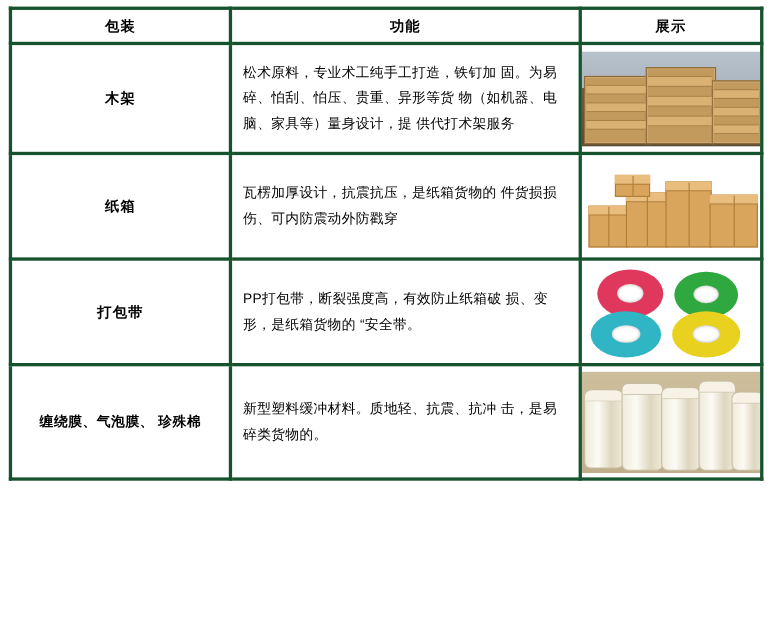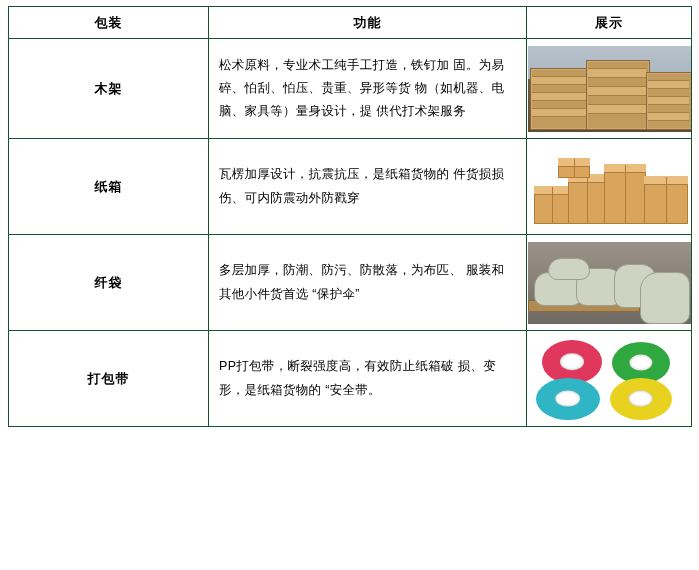--- a/index.html
+++ b/index.html
@@ -21,21 +21,21 @@
     padding: 6px 8px 8px 8px;
   }
   table.pkg-table {
     width: 683px;
     border-collapse: collapse;
     table-layout: fixed;
     border: 1px solid #000000;
   }
   table.pkg-table th,
   table.pkg-table td {
-    border: 1px solid #14532d;
+    border: 3px solid #14532d;
     vertical-align: middle;
     box-sizing: border-box;
   }
   col.c1 { width: 200px; }
   col.c2 { width: 318px; }
   col.c3 { width: 165px; }
 
   thead th {
     height: 32px;
     text-align: center;
@@ -241,36 +241,20 @@
                 </div>
               <div class="bx" style="left:30px; top:12px; width:30px; height:18px;">
                   <div class="top"></div>
                   <div class="seam"></div>
                 </div>
             </div>
           </div>
         </td>
       </tr>
 
-      <tr class="r3">
-        <td class="cat">纤袋</td>
-        <td class="desc">多层加厚，防潮、防污、防散落，为布匹、 服装和其他小件货首选 “保护伞”</td>
-        <td class="img">
-          <div class="img-wrap">
-            <div class="photo ph-bag">
-              <div class="pallet" style="left:0px; top:58px; width:110px; height:10px;"></div>
-              <div class="sack" style="left:6px; top:30px; width:46px; height:32px;"></div>
-              <div class="sack" style="left:48px; top:26px; width:44px; height:36px;"></div>
-              <div class="sack" style="left:86px; top:22px; width:40px; height:42px;"></div>
-              <div class="sack" style="left:112px; top:30px; width:48px; height:50px; border-radius:18px 12px 10px 10px;"></div>
-              <div class="sack" style="left:20px; top:16px; width:40px; height:20px;"></div>
-            </div>
-          </div>
-        </td>
-      </tr>
 
       <tr class="r4">
         <td class="cat">打包带</td>
         <td class="desc">PP打包带，断裂强度高，有效防止纸箱破 损、变形，是纸箱货物的 “安全带。</td>
         <td class="img">
           <div class="img-wrap">
             <div class="photo ph-strap">
               <div class="roll" style="left:14px; top:4px; width:60px; height:44px; background:#e0385c;">
                   <div class="hole"></div>
                 </div>
@@ -281,16 +265,41 @@
                   <div class="hole"></div>
                 </div>
               <div class="roll" style="left:82px; top:42px; width:62px; height:42px; background:#e8d21f;">
                   <div class="hole"></div>
                 </div>
             </div>
           </div>
         </td>
       </tr>
 
+      <tr class="r5">
+        <td class="cat small">缠绕膜、气泡膜、 珍殊棉</td>
+        <td class="desc">新型塑料缓冲材料。质地轻、抗震、抗冲 击，是易碎类货物的。</td>
+        <td class="img">
+          <div class="img-wrap">
+            <div class="photo ph-film">
+              <div class="tube" style="left:2px; top:16px; width:34px; height:70px;">
+                  <div class="cap"></div>
+                </div>
+              <div class="tube" style="left:36px; top:10px; width:36px; height:78px;">
+                  <div class="cap"></div>
+                </div>
+              <div class="tube" style="left:72px; top:14px; width:34px; height:74px;">
+                  <div class="cap"></div>
+                </div>
+              <div class="tube" style="left:106px; top:8px; width:32px; height:80px;">
+                  <div class="cap"></div>
+                </div>
+              <div class="tube" style="left:136px; top:18px; width:28px; height:70px;">
+                  <div class="cap"></div>
+                </div>
+            </div>
+          </div>
+        </td>
+      </tr>
 
     </tbody>
   </table>
 </div>
 
 </body></html>

